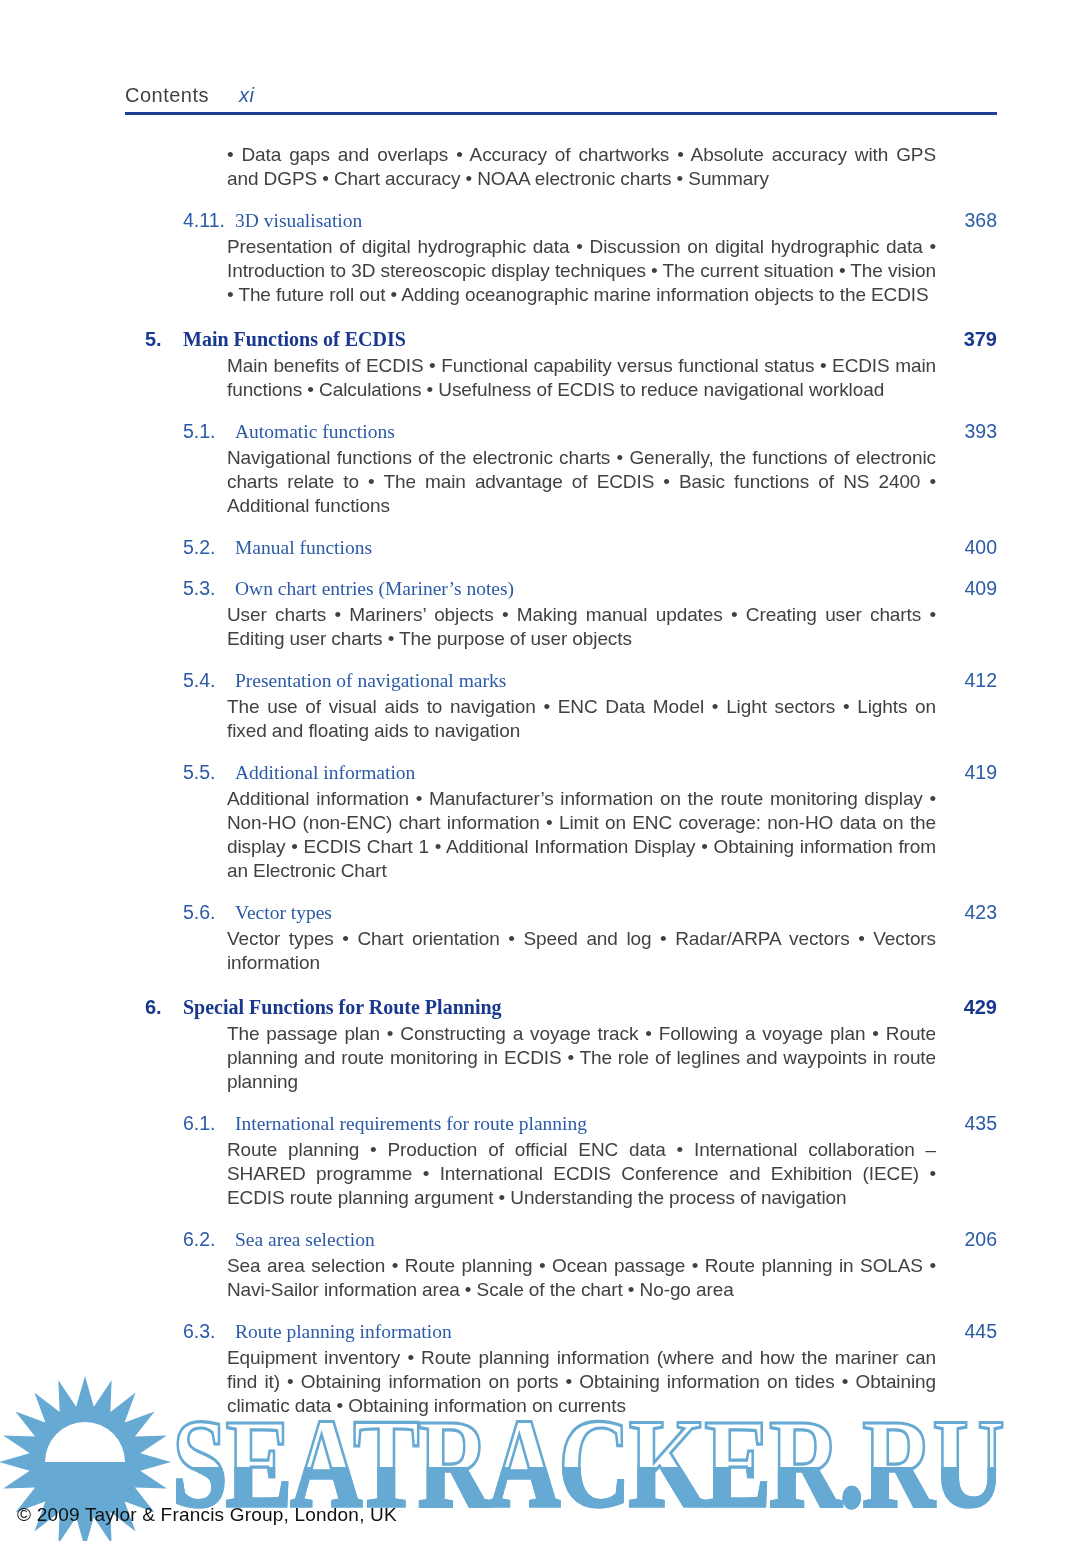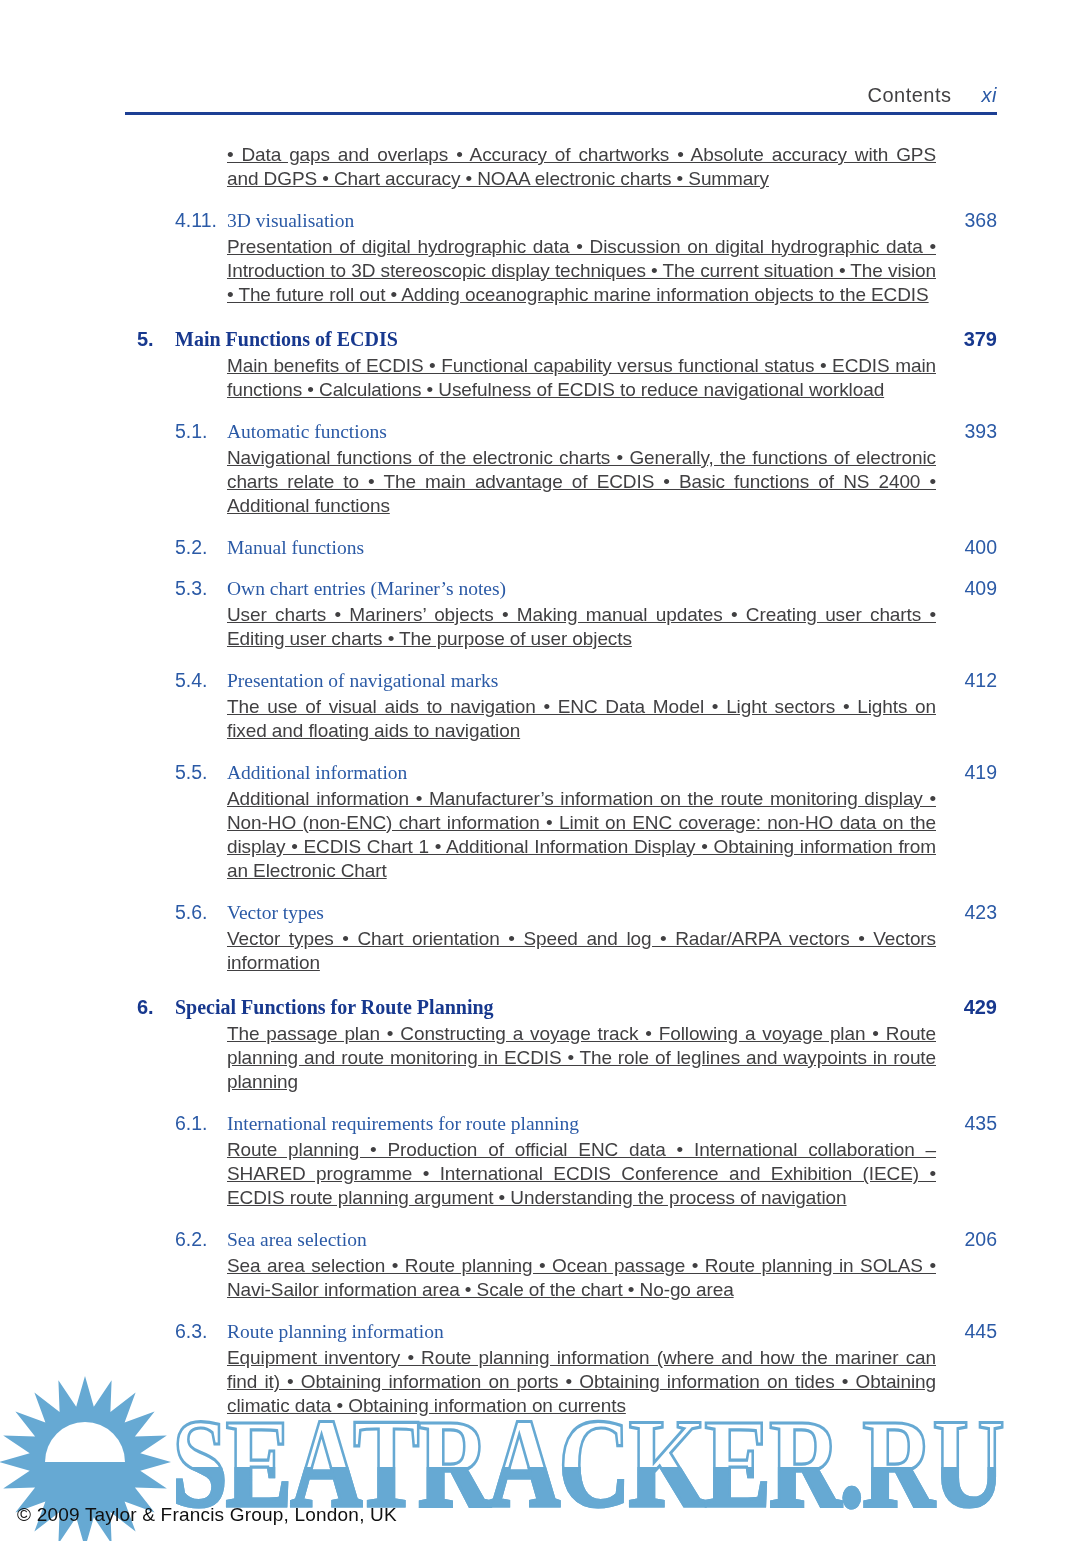--- a/index.html
+++ b/index.html
@@ -3,41 +3,41 @@
 <meta charset="utf-8">
 <style>
   html,body { margin:0; padding:0; background:#ffffff; }
   .page {
     position:relative; width:1080px; height:1541px; background:#ffffff;
     overflow:hidden; font-family:"Liberation Sans", sans-serif; color:#414042;
   }
 
   
   .hdr { position:absolute; top:84px; left:125px; width:872px; }
-  .hdr-row { display:flex; justify-content:flex-end; align-items:baseline; gap:30px;
+  .hdr-row { display:flex; align-items:baseline; gap:30px;
              font-size:20px; letter-spacing:0.5px; }
   .hdr-title { color:#414042; }
   .hdr-page  { color:#2b5aa6;font-style:italic; }
   .hdr-rule  { margin-top:5px; height:3px; background:#1d3f94; }
 
   
   .toc { position:absolute; top:143px; left:0; width:1080px; }
   .entry { margin-bottom:18px; }
   .entry--chapter { margin-top:21px; }
-  .title-row { display:flex; align-items:baseline; font-size:19.5px; color:#2b5aa6; }
+  .title-row { display:flex; align-items:baseline; font-size:19.5px; color:#2b5aa6;padding-left:8px; }
   .entry--chapter .title-row { color:#17388e; font-weight:bold; font-size:20px; }
   .num   { flex:none; }
   .entry--section .num { margin-left:175px; width:52px; }
   .entry--chapter .num { margin-left:137px; width:38px; }
   .title { flex:1 1 auto;font-family:Liberation Serif, serif; }
   .pageno { flex:none; margin-left:auto; margin-right:83px; min-width:50px; text-align:right; }
   .desc {
     margin:3px 0 0 227px; width:709px;
     font-size:19px; line-height:24px; letter-spacing:-0.1px;
-    color:#414042; text-align:justify;text-decoration:underline;
+    color:#414042; text-align:justify;
   }
   .entry--cont .desc { margin-top:0; }
 
   
   .wm-text {
     position:absolute; left:172px; top:1400px; z-index:4; pointer-events:none;
     font-family:"Liberation Serif", serif; font-weight:bold;
     font-size:100px; line-height:1; letter-spacing:-2px; white-space:nowrap;
     transform:scale(1,1.28); transform-origin:left top;
     color:transparent;

